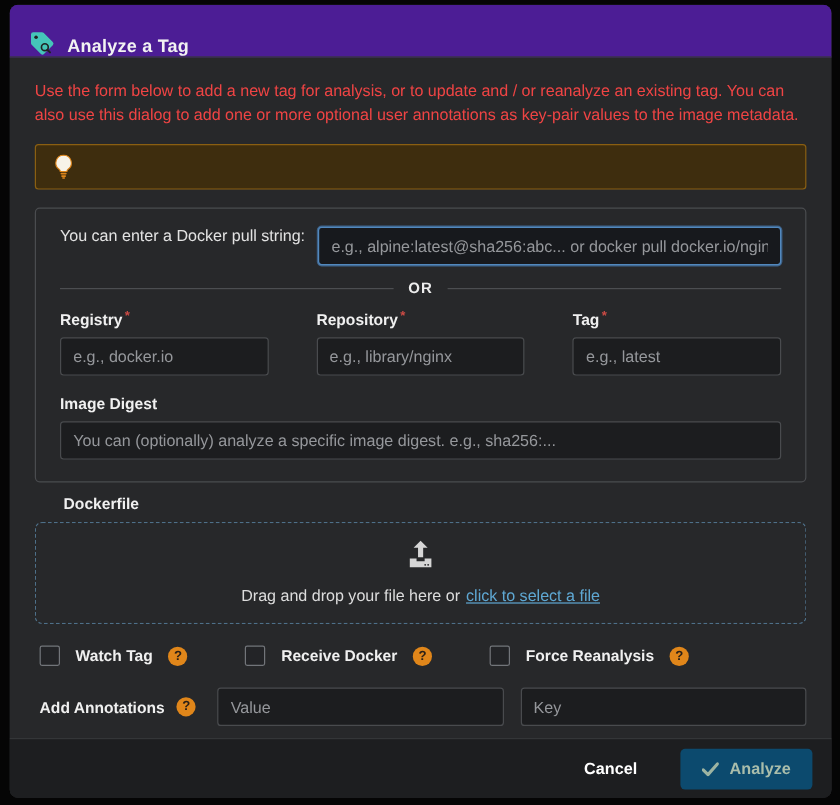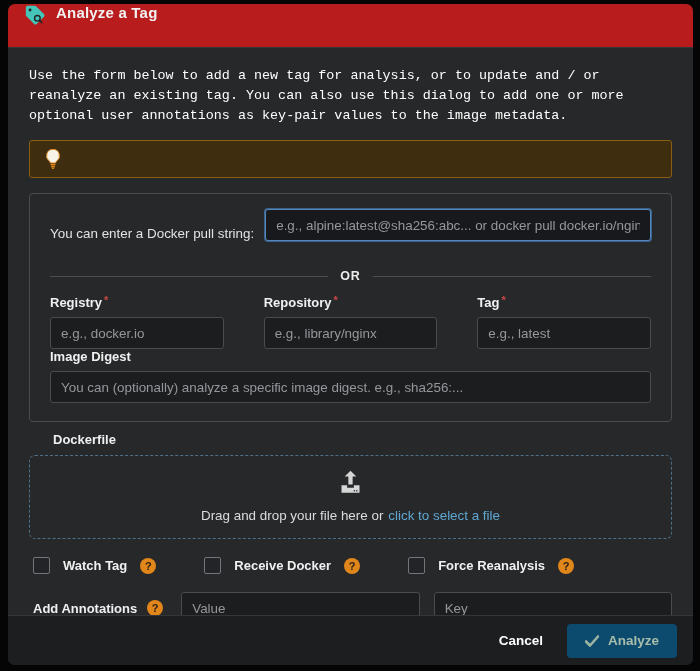--- a/index.html
+++ b/index.html
@@ -1,65 +1,65 @@
 <!DOCTYPE html>
 <html><head>
 <meta charset="utf-8">
 <style>
   * { margin:0; padding:0; box-sizing:border-box; }
   html,body { width:700px; height:671px; background:#050505; font-family:"Liberation Sans", sans-serif; overflow:hidden; }
   .modal { position:absolute; left:8px; top:4px; width:685px; height:661px; background:#27282a; border-radius:7px; display:flex; flex-direction:column; overflow:hidden; }
 
   
-  .hdr { height:44px; flex:0 0 44px; display:flex; align-items:flex-start; gap:10px; padding:0 16px; background:#b91c1c; border-bottom:1px solid #353739; }
+  .hdr { height:44px; flex:0 0 44px; display:flex; align-items:flex-end; gap:10px; padding:0 16px; background:#4c1d95; border-bottom:1px solid #353739; }
   .hdr-title { font-size:15px; font-weight:bold; color:#f2f2f2; letter-spacing:.2px; }
 
   
   .body { flex:1 1 auto; padding:18px 21px 0 21px; overflow:hidden; }
-  .intro { font-size:13.4px; line-height:1.5; color:#ffffff; margin-bottom:14px;font-family:Liberation Mono, monospace; }
+  .intro { font-size:13.4px; line-height:1.5; color:#ef4444; margin-bottom:14px; }
 
   .banner { display:flex; align-items:center; gap:13px; background:#3e2d0e; border:1px solid #8a5f12; border-radius:3px; padding:7px 12px; margin-bottom:15px; min-height:36px; }
   .banner-text { font-size:13px; color:#e6e2da; }
   .link { color:#5fa8d3; cursor:pointer; text-decoration:none; }
 
   .groupbox { border:1px solid #4a4c4f; border-radius:4px; padding:15px 20px 18px 20px; margin-bottom:10px; }
-  .pull-row { display:flex; align-items:flex-end; gap:11px; margin-bottom:28px; }
+  .pull-row { display:flex; align-items:flex-start; gap:11px; margin-bottom:12px; }
   .pull-label { font-size:13.4px; color:#e2e2e2; white-space:nowrap; }
 
   input { background:#1c1d1f; border:1px solid #494b4e; border-radius:3px; color:#d2d2d2; font-family:"Liberation Sans", sans-serif; font-size:13.4px; height:32px; padding:0 10px; outline:none; width:100%; }
   input::placeholder { color:#95979b; opacity:1; }
   input.focused { border:1px solid #5288bd; box-shadow:0 0 0 1px #3e638a; background:#17191d; }
 
   .or-divider { display:flex; align-items:center; gap:12px; margin:10px 0 12px 0; }
   .or-line { flex:1; height:1px; background:#4c4e51; }
   .or-text { font-size:12.5px; font-weight:bold; color:#ededed; letter-spacing:1px; }
 
-  .grid3 { display:grid; grid-template-columns:1fr 1fr 1fr; gap:40px; }
+  .grid3 { display:grid; grid-template-columns:1fr 1fr 1fr; gap:40px; margin-bottom:16px; }
   .f-label { display:block; font-size:13px; font-weight:bold; color:#f0f0f0; margin-bottom:7px; }
   .req { color:#cc4b45; font-size:11px; vertical-align:top; margin-left:2px; line-height:1; }
 
   .dockerfile-label { font-size:13px; font-weight:bold; color:#f0f0f0; margin:6px 0 8px 0;padding-left:24px; }
   .dropzone { border:1.5px dashed #4e7089; border-radius:6px; padding:13px 0 15px 0; text-align:center; margin-bottom:18px; }
   .dz-icon { display:inline-block; margin-bottom:8px; }
   .dz-text { font-size:13.4px; color:#dcdcdc; }
-  .dz-text .link { margin-left:5px; }
+  .dz-text .link { text-decoration:underline; margin-left:5px; }
 
   .cb-row { display:flex; align-items:center; gap:48px; margin-bottom:18px; padding-left:4px; }
   .cb-group { display:flex; align-items:center; gap:13px; }
   .checkbox { width:17px; height:17px; background:#232427; border:1px solid #72757a; border-radius:2px; flex:0 0 17px; }
   .cb-label { font-size:13px; font-weight:bold; color:#f0f0f0; }
   .help { width:16px; height:16px; border-radius:50%; background:#e0861a; color:#2a2017; font-size:11px; font-weight:bold; display:inline-flex; align-items:center; justify-content:center; flex:0 0 16px; }
 
   .ann-row { display:flex; align-items:center; gap:14px; margin-bottom:14px; padding-left:4px; }
   .ann-label-wrap { display:flex; align-items:center; gap:10px; margin-right:4px; white-space:nowrap; }
   .ann-label { font-size:13px; font-weight:bold; color:#f0f0f0; }
   .ann-input { flex:1; }
 
   
-  .ftr { flex:0 0 50px; background:#1d1e20; border-top:1px solid #343638; display:flex; align-items:center; justify-content:flex-end; gap:6px; padding:0 16px; }
+  .ftr { flex:0 0 50px; background:#1d1e20; border-top:1px solid #343638; display:flex; align-items:center; justify-content:flex-end; gap:18px; padding:0 16px; }
   .btn-cancel { background:transparent; border:none; color:#ffffff; font-family:"Liberation Sans", sans-serif; font-size:13.5px; font-weight:bold; padding:8px 18px; cursor:pointer; }
   .btn-analyze { background:#0c4a6e; border:none; border-radius:4px; color:#a9bdab; font-family:"Liberation Sans", sans-serif; font-size:13.5px; font-weight:bold; padding:0 18px; height:34px; display:flex; align-items:center; gap:9px; cursor:pointer; }
 </style>
 </head>
 <body>
 
 <div class="modal">
 
   <div class="hdr">
     <span style="display:inline-flex;">

